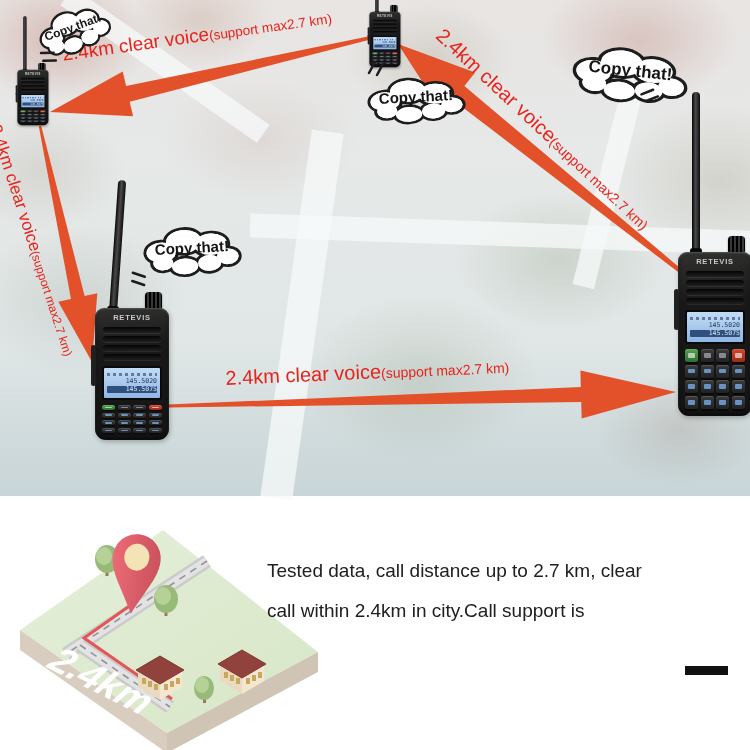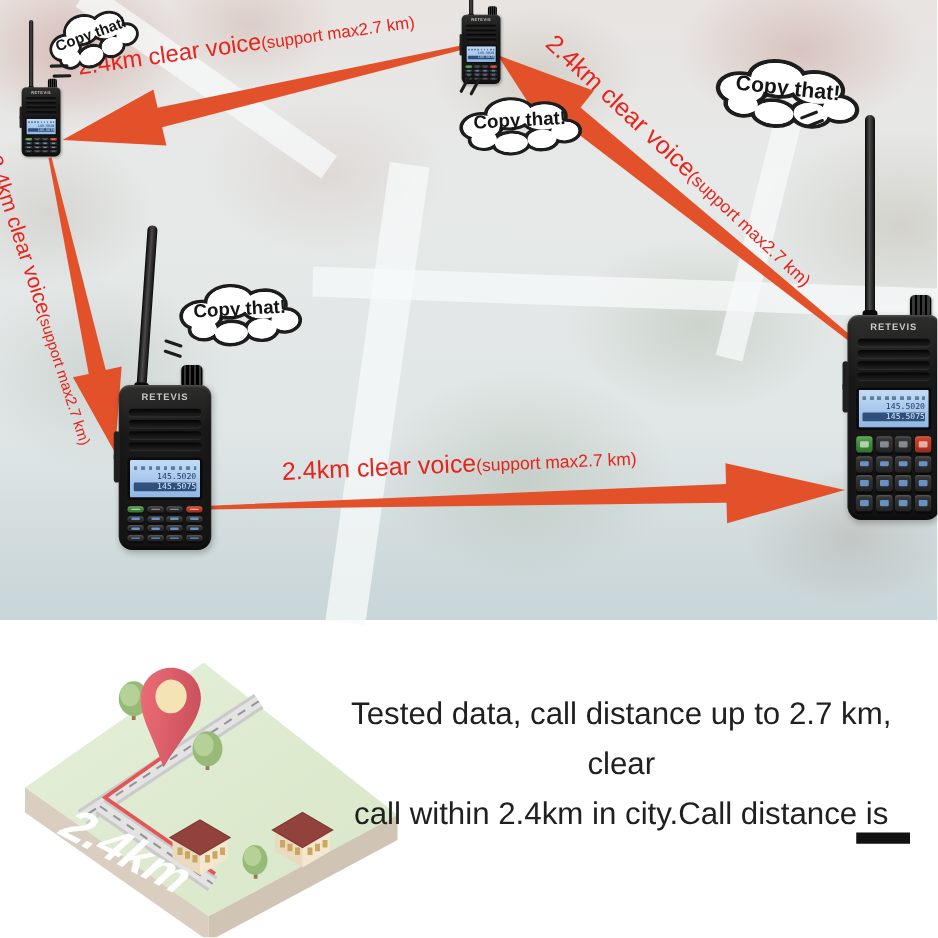--- a/index.html
+++ b/index.html
@@ -95,22 +95,22 @@
   #bub1 .btext{font-size:12px;}
   #bub2{left:362px;top:72px;width:108px;height:56px;transform:rotate(-3deg);}
   #bub2 .btext{font-size:15px;}
   #bub3{left:566px;top:42px;width:128px;height:66px;transform:rotate(6deg);}
   #bub3 .btext{font-size:17px;}
   #bub4{left:138px;top:221px;width:108px;height:60px;transform:rotate(-3deg);}
   #bub4 .btext{font-size:15px;}
   .tail{position:absolute;z-index:5;}
 
   
-  .footer-text{position:absolute;right:23px;top:551px;width:460px;text-align:center;
-    font-size:25px;line-height:40px;color:#202020;z-index:1;}
+  .footer-text{position:absolute;right:23px;top:551px;width:460px;text-align:left;
+    font-size:19px;line-height:40px;color:#202020;z-index:1;}
   .footer-bar{position:absolute;right:22px;top:666px;width:43px;height:9px;background:#111;}
   #isomap{position:absolute;left:4px;top:514px;width:330px;height:240px;opacity:.96;}
 </style>
 </head>
 <body>
 
 <div class="canvas">
 
   <div class="aerial">
     <div class="road road-v"></div>
@@ -426,17 +426,17 @@
     <g transform="rotate(6 130 70)">
       <path d="M130,100 C117,73 106,61 106,44 A24,24 0 1 1 154,44 C154,61 143,73 130,100 Z" fill="url(#gPin)"></path>
       <ellipse cx="130" cy="43" rx="12.5" ry="13.5" fill="#f4e2b2"></ellipse>
     </g>
 
     <text transform="translate(40,152) rotate(27) skewX(-20)" font-size="38" font-weight="bold" fill="#ffffff" font-family="Liberation Sans, sans-serif">2.4km</text>
   </svg>
 
   <div class="footer-text">
     <div>Tested data, call distance up to 2.7 km, clear</div>
-    <div>call within 2.4km in city.Call distance is</div>
+    <div>call within 2.4km in city.Call support is</div>
   </div>
   <div class="footer-bar"></div>
 
 </div>
 
 </body></html>

